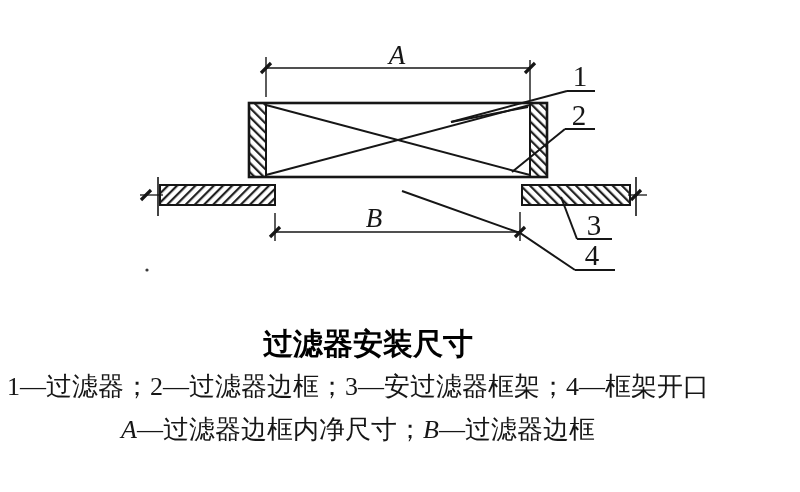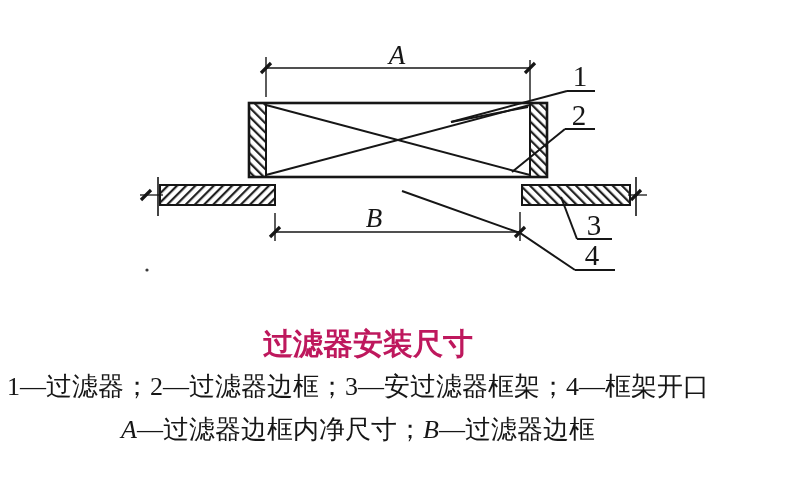--- a/index.html
+++ b/index.html
@@ -29,21 +29,21 @@
   }
   .caption-title {
     position: absolute;
     top: 324px;
     left: 0;
     width: 736px;
     text-align: center;
     font-size: 30px;
     font-weight: bold;
     letter-spacing: 0px;
-    color: #be185d;
+    color: #000000;
   }
   .legend-line {
     position: absolute;
     left: 0;
     width: 716px;
     text-align: center;
     font-size: 26px;
     color: #161616;
     white-space: nowrap;
   }

